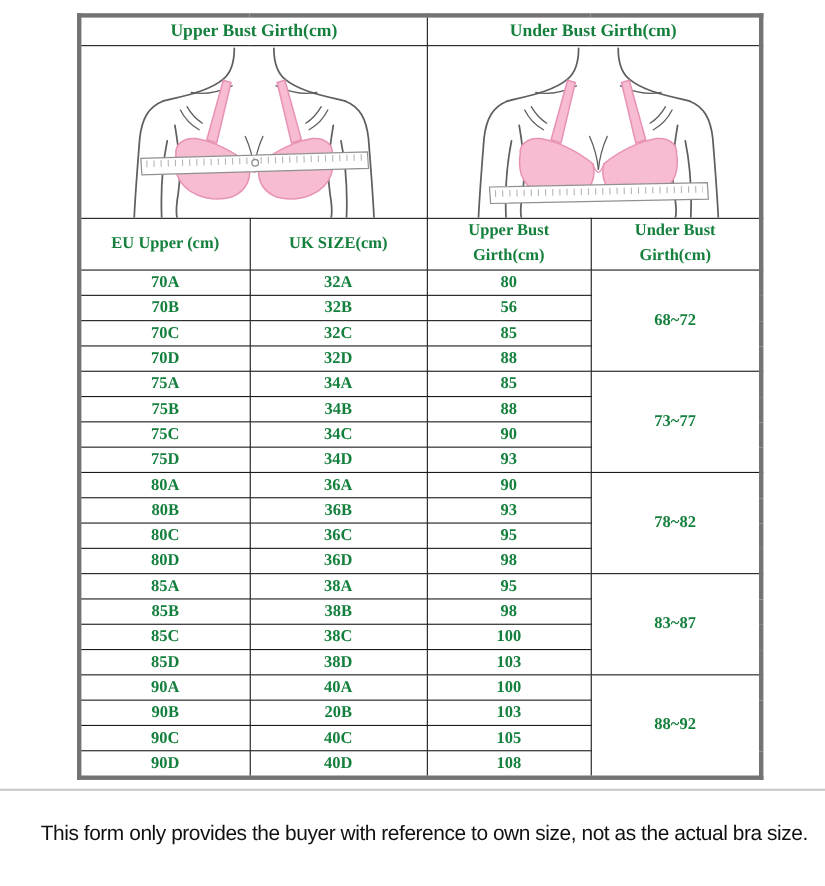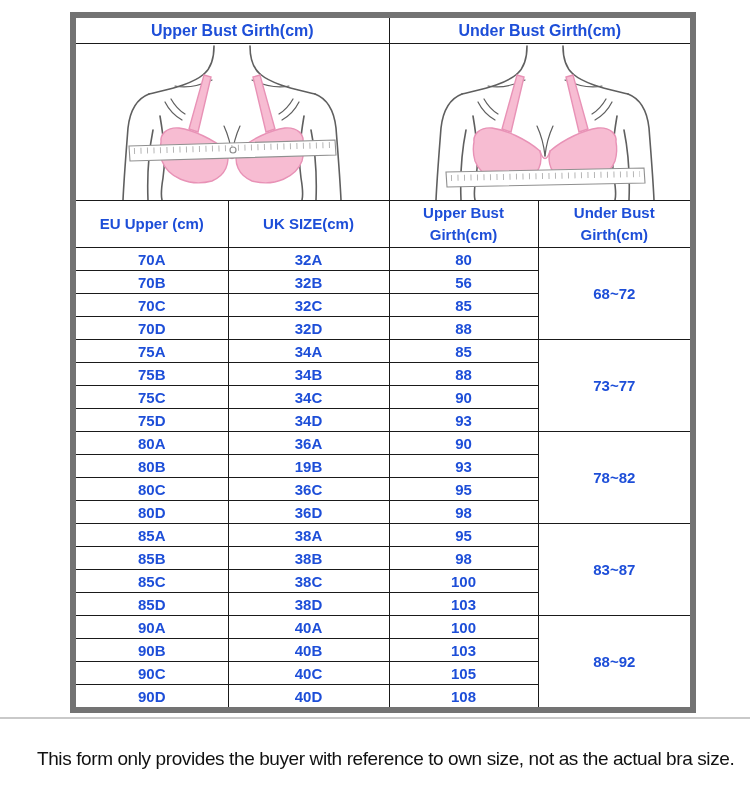--- a/index.html
+++ b/index.html
@@ -4,23 +4,23 @@
 <style>
   html,body { margin:0; padding:0; background:#ffffff; }
   .page {
     position:relative; width:750px; height:805px;
     background:#ffffff; overflow:hidden;
     font-family:"Liberation Serif", serif;
   }
   .size-table {
     position:absolute; left:70px; top:12px; width:620px;
     border-collapse:collapse; table-layout:fixed;
-    background:#ffffff; color:#1d4ed8;
-    border:6px solid #737373;
-    font-family:Liberation Sans, sans-serif;
+    background:#ffffff; color:#15803d;
+    border:4px solid #737373;
+    font-family:Liberation Serif, serif;
   }
   .size-table th, .size-table td {
     border:1px solid #1a1a1a; text-align:center; vertical-align:middle;
     padding:0; font-weight:bold; overflow:hidden;
   }
   .top-header th { height:25px; font-size:16px; }
   .illus-row td { height:156px; padding:0; vertical-align:bottom; }
   .illus-row svg { display:block; margin:0 auto; }
   .col-header th { height:46px; font-size:15px; line-height:1.45; }
   .size-table tbody td { height:22px; font-size:15px; }
@@ -195,21 +195,21 @@
           <td>93</td>
         </tr>
         <tr>
           <td>80A</td>
           <td>36A</td>
           <td>90</td>
           <td rowspan="4" class="group-cell">78~82</td>
         </tr>
         <tr>
           <td>80B</td>
-          <td>19B</td>
+          <td>36B</td>
           <td>93</td>
         </tr>
         <tr>
           <td>80C</td>
           <td>36C</td>
           <td>95</td>
         </tr>
         <tr>
           <td>80D</td>
           <td>36D</td>
@@ -237,21 +237,21 @@
           <td>103</td>
         </tr>
         <tr>
           <td>90A</td>
           <td>40A</td>
           <td>100</td>
           <td rowspan="4" class="group-cell">88~92</td>
         </tr>
         <tr>
           <td>90B</td>
-          <td>40B</td>
+          <td>20B</td>
           <td>103</td>
         </tr>
         <tr>
           <td>90C</td>
           <td>40C</td>
           <td>105</td>
         </tr>
         <tr>
           <td>90D</td>
           <td>40D</td>

